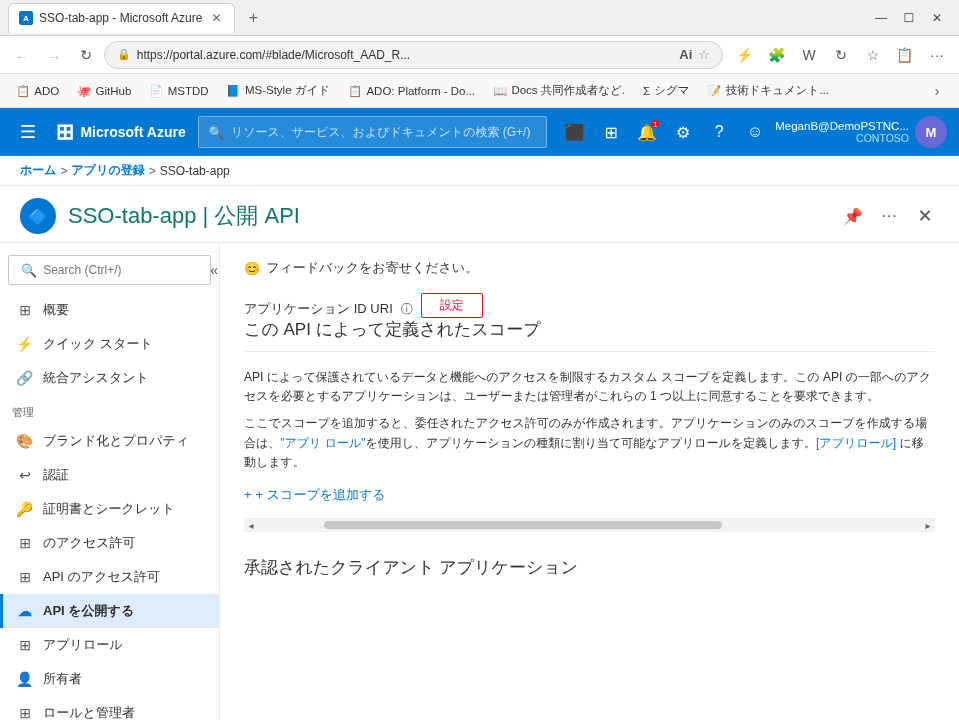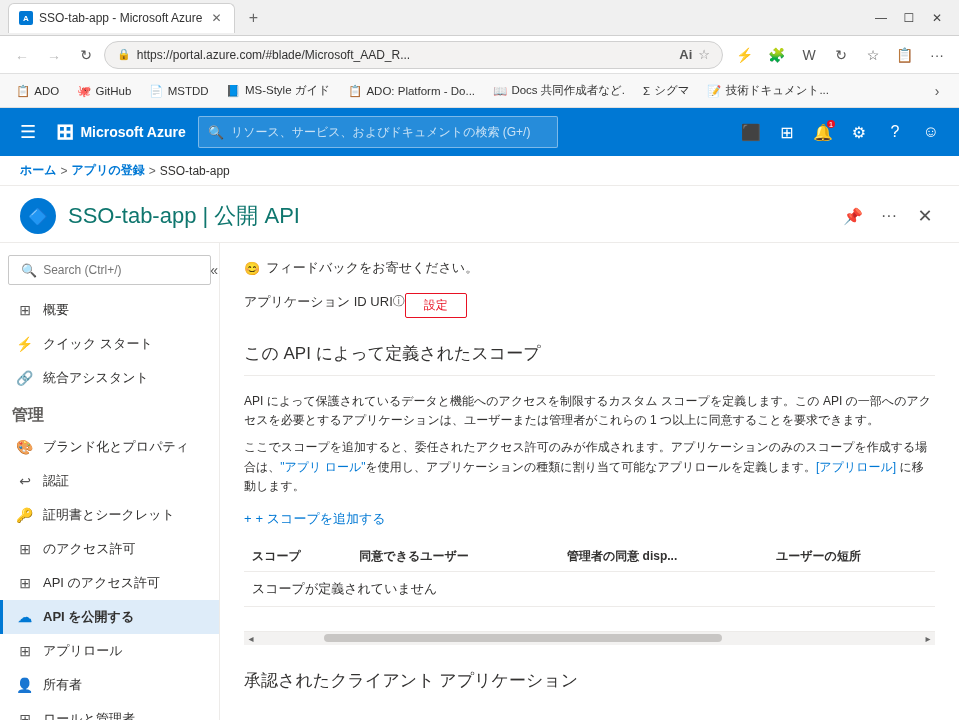--- a/index.html
+++ b/index.html
@@ -185,43 +185,43 @@
       gap: 8px;
       padding: 8px 12px;
       cursor: pointer;
       font-size: 13px;
       color: #323130;
       border-left: 3px solid transparent;
     }
     .sidebar-item.active { background: #deecf9; border-left-color: #0078d4; font-weight: 600; }
     .sidebar-item-icon { font-size: 14px; width: 20px; text-align: center; color: #555; }
     .sidebar-item.active .sidebar-item-icon { color: #0078d4; }
-    .sidebar-section-header { padding: 10px 12px 4px; font-size: 16px; font-weight: 700; color: #605e5c; text-transform: none; }
+    .sidebar-section-header { padding: 10px 12px 4px; font-size: 11px; font-weight: 400; color: #605e5c; text-transform: none; }
 
     
     .main-content {
       flex: 1;
       overflow-y: auto;
       padding: 0;
       background: white;
       position: relative;
     }
     .content-inner { padding: 16px 24px; }
     .feedback-banner {
       display: flex;
       align-items: center;
       gap: 6px;
       margin-bottom: 16px;
       font-size: 13px;
       color: #323130;
     }
     .app-id-uri-row {
       display: flex;
-      align-items: flex-start;
-      margin-bottom: 24px;
+      align-items: flex-end;
+      gap: 8px;
     }
     .app-id-label { font-size: 13px; color: #323130; }
     .info-icon { color: #605e5c; font-size: 12px; cursor: pointer; }
     .setup-btn {
       background: white;
       border: 1px solid #e81123;
       color: #e81123;
       padding: 3px 18px;
       font-size: 12px;
       cursor: pointer;
@@ -394,20 +394,27 @@
     </button>
     <button class="azure-icon-btn">
       <span>⚙</span>
     </button>
     <button class="azure-icon-btn">
       <span>?</span>
     </button>
     <button class="azure-icon-btn">
       <span>☺</span>
     </button>
+    <div style="display:flex;align-items:center;gap:6px;cursor:pointer;">
+      <div style="text-align:right;">
+        <div class="user-name" style="color:white;font-size:11.5px;font-weight:500;">MeganB@DemoPSTNC...</div>
+        <div class="user-tenant" style="color:rgba(255,255,255,0.85);font-size:10.5px;">CONTOSO</div>
+      </div>
+      <div class="user-avatar">M</div>
+    </div>
   </div>
 </div>
 
 <div class="breadcrumb">
   <a href="#">ホーム</a>
   <span class="breadcrumb-sep">&gt;</span>
   <a href="#">アプリの登録</a>
   <span class="breadcrumb-sep">&gt;</span>
   <span style="color:#323130;">SSO-tab-app</span>
 </div>
@@ -510,35 +517,20 @@
       <p class="section-desc">API によって保護されているデータと機能へのアクセスを制限するカスタム スコープを定義します。この API の一部へのアクセスを必要とするアプリケーションは、ユーザーまたは管理者がこれらの 1 つ以上に同意することを要求できます。</p>
       <p class="section-desc" style="margin-top:6px;">
         ここでスコープを追加すると、委任されたアクセス許可のみが作成されます。アプリケーションのみのスコープを作成する場合は、<a href="#">"アプリ ロール"</a>を使用し、アプリケーションの種類に割り当て可能なアプリロールを定義します。<a href="#">[アプリロール]</a> に移動します。
       </p>
 
       <button class="add-scope-btn">
         <span>+</span>
         <span>+ スコープを追加する</span>
       </button>
 
-      <table class="scopes-table">
-        <thead>
-          <tr>
-            <th>スコープ</th>
-            <th>同意できるユーザー</th>
-            <th>管理者の同意 disp...</th>
-            <th>ユーザーの短所</th>
-          </tr>
-        </thead>
-        <tbody>
-          <tr>
-            <td colspan="4" class="empty-state">スコープが定義されていません</td>
-          </tr>
-        </tbody>
-      </table>
 
       <div class="h-scrollbar">
         <button class="h-scrollbar-arrow">◂</button>
         <div class="h-scrollbar-track">
           <div class="h-scrollbar-thumb"></div>
         </div>
         <button class="h-scrollbar-arrow">▸</button>
       </div>
 
       <div class="approved-section">

